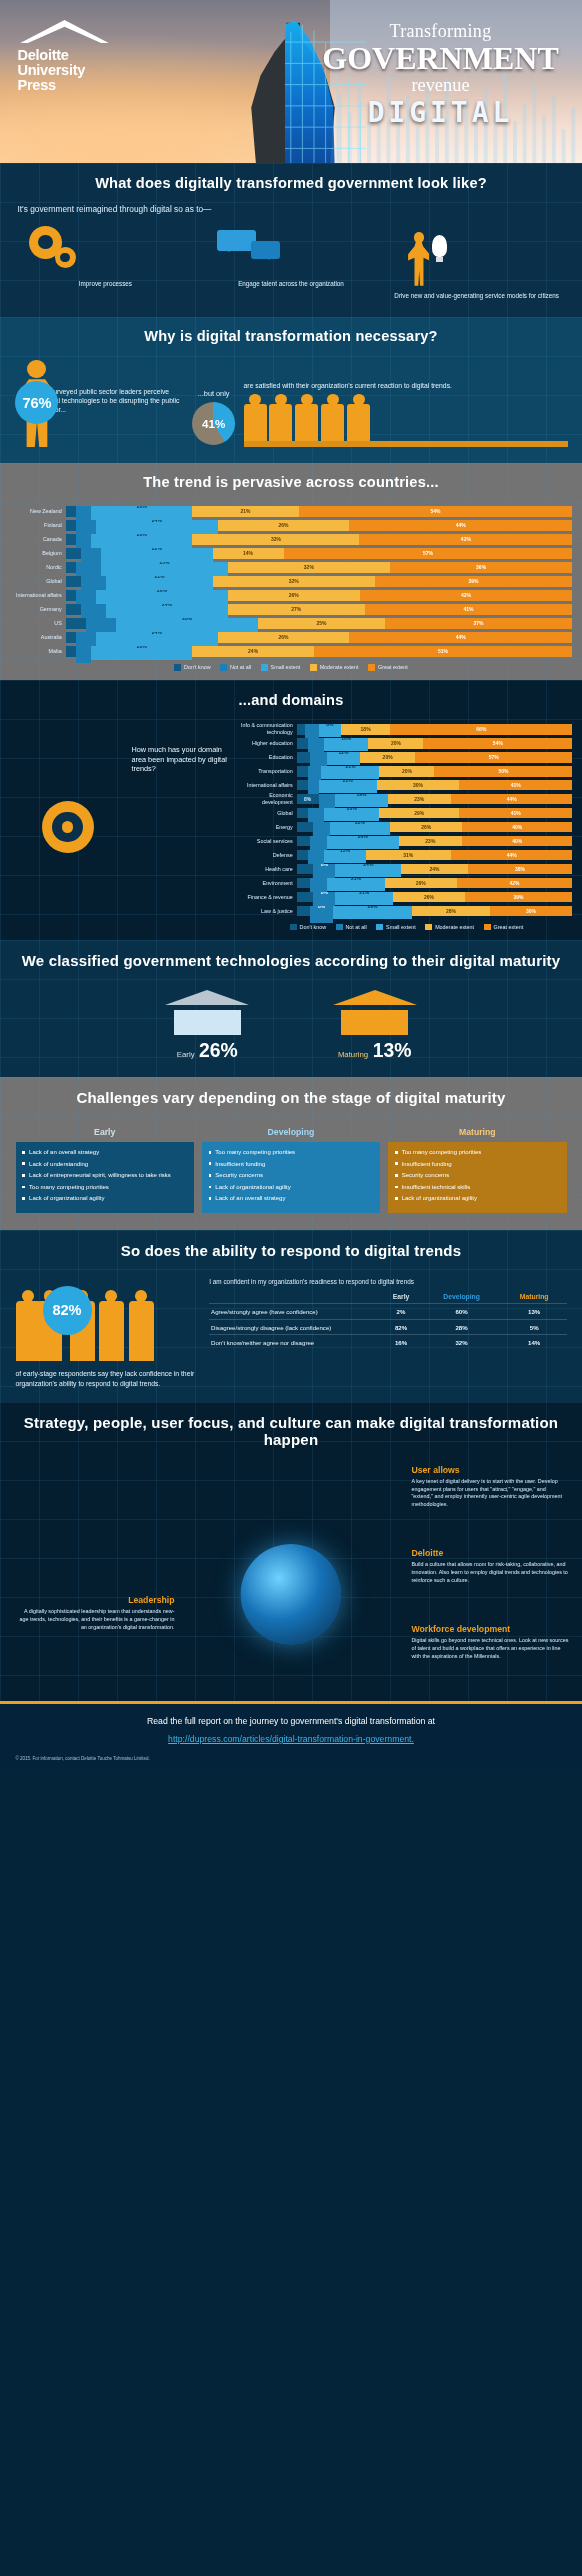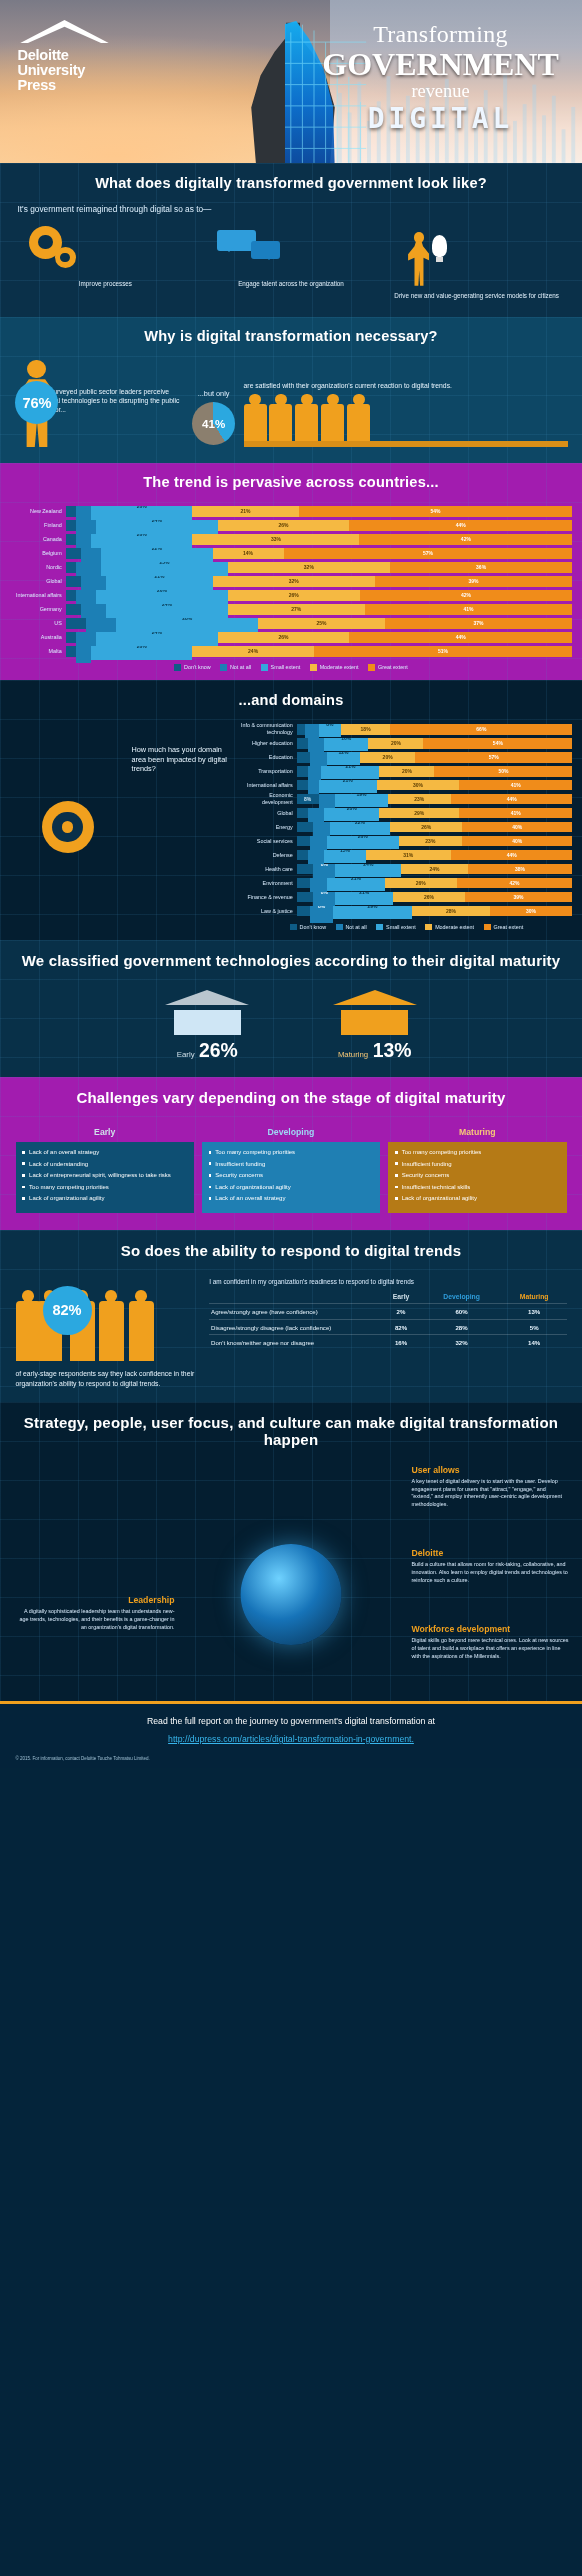--- a/index.html
+++ b/index.html
@@ -37,42 +37,42 @@
     position:absolute; left:83px; bottom:0; width:80px; height:148px;
     background: linear-gradient(180deg,#15b9ff 0%, #0a74d8 60%, #0a4ea8 100%);
     clip-path: polygon(0% 100%, 0% 6%, 14% 4%, 30% 16%, 48% 36%, 60% 62%, 62% 100%);
     opacity:.92;
   }
   .dome-grid { position:absolute; left:83px; bottom:0; width:87px; height:150px; opacity:.7;}
   .hero-logo { position:absolute; left:17.5px; top:17.5px; width:126px; color:#fff;}
   .hero-logo .roof { width:93px; height:25px; margin-bottom:1.9px;}
   .hero-logo .lname { font-weight:bold; font-size:14.6px; line-height:14.6px; letter-spacing:-0.3px;}
   .hero-title { position:absolute; right:15.5px; top:21.4px; width:252px; text-align:center;}
-  .ht1 { font-family:"Liberation Serif",serif; font-size:24px; color:#fff; letter-spacing:0.3px;}
+  .ht1 { font-family:"Liberation Serif",serif; font-size:18px; color:#fff; letter-spacing:0.3px;}
   .ht2 { font-family:"Liberation Serif",serif; font-size:32px; font-weight:bold; line-height:33px; color:#fff; text-shadow:0 1.9px 2.9px rgba(0,0,0,.5);}
   .ht3 { font-family:"Liberation Serif",serif; font-size:18.4px; color:#fff;}
   .ht4 {
     font-family:"DejaVu Sans Mono", monospace; font-size:28px; font-weight:bold;
     letter-spacing:3.9px; color:#eef6ff; text-shadow:0 1.9px 3.9px rgba(0,0,0,.55);
   }
 
   
   .sec { position:relative; }
   .bg-grid {
     position:absolute; inset:0;
     background-image:
       linear-gradient(rgba(70,150,200,.13) 1px, transparent 1px),
       linear-gradient(90deg, rgba(70,150,200,.13) 1px, transparent 1px);
     background-size: 39px 39px;
     pointer-events:none;
   }
   .sec-dark  { background:#0a3049; }
   .sec-dark2 { background:#083048; }
   .sec-mid   { background:#0d4765; }
-  .sec-deep  { background:#a21caf; }
+  .sec-deep  { background:#737373; }
   .sec-navy  { background:#041e30; }
 
   .band-title {
     text-align:center; font-size:14.6px; font-weight:bold; color:#fff;
     padding:11.6px 9.7px; position:relative; z-index:2; letter-spacing:0.2px;
   }
   .band-title.lg { font-size:15px; }
 
   
   .s1 { padding-bottom:17.5px; }

